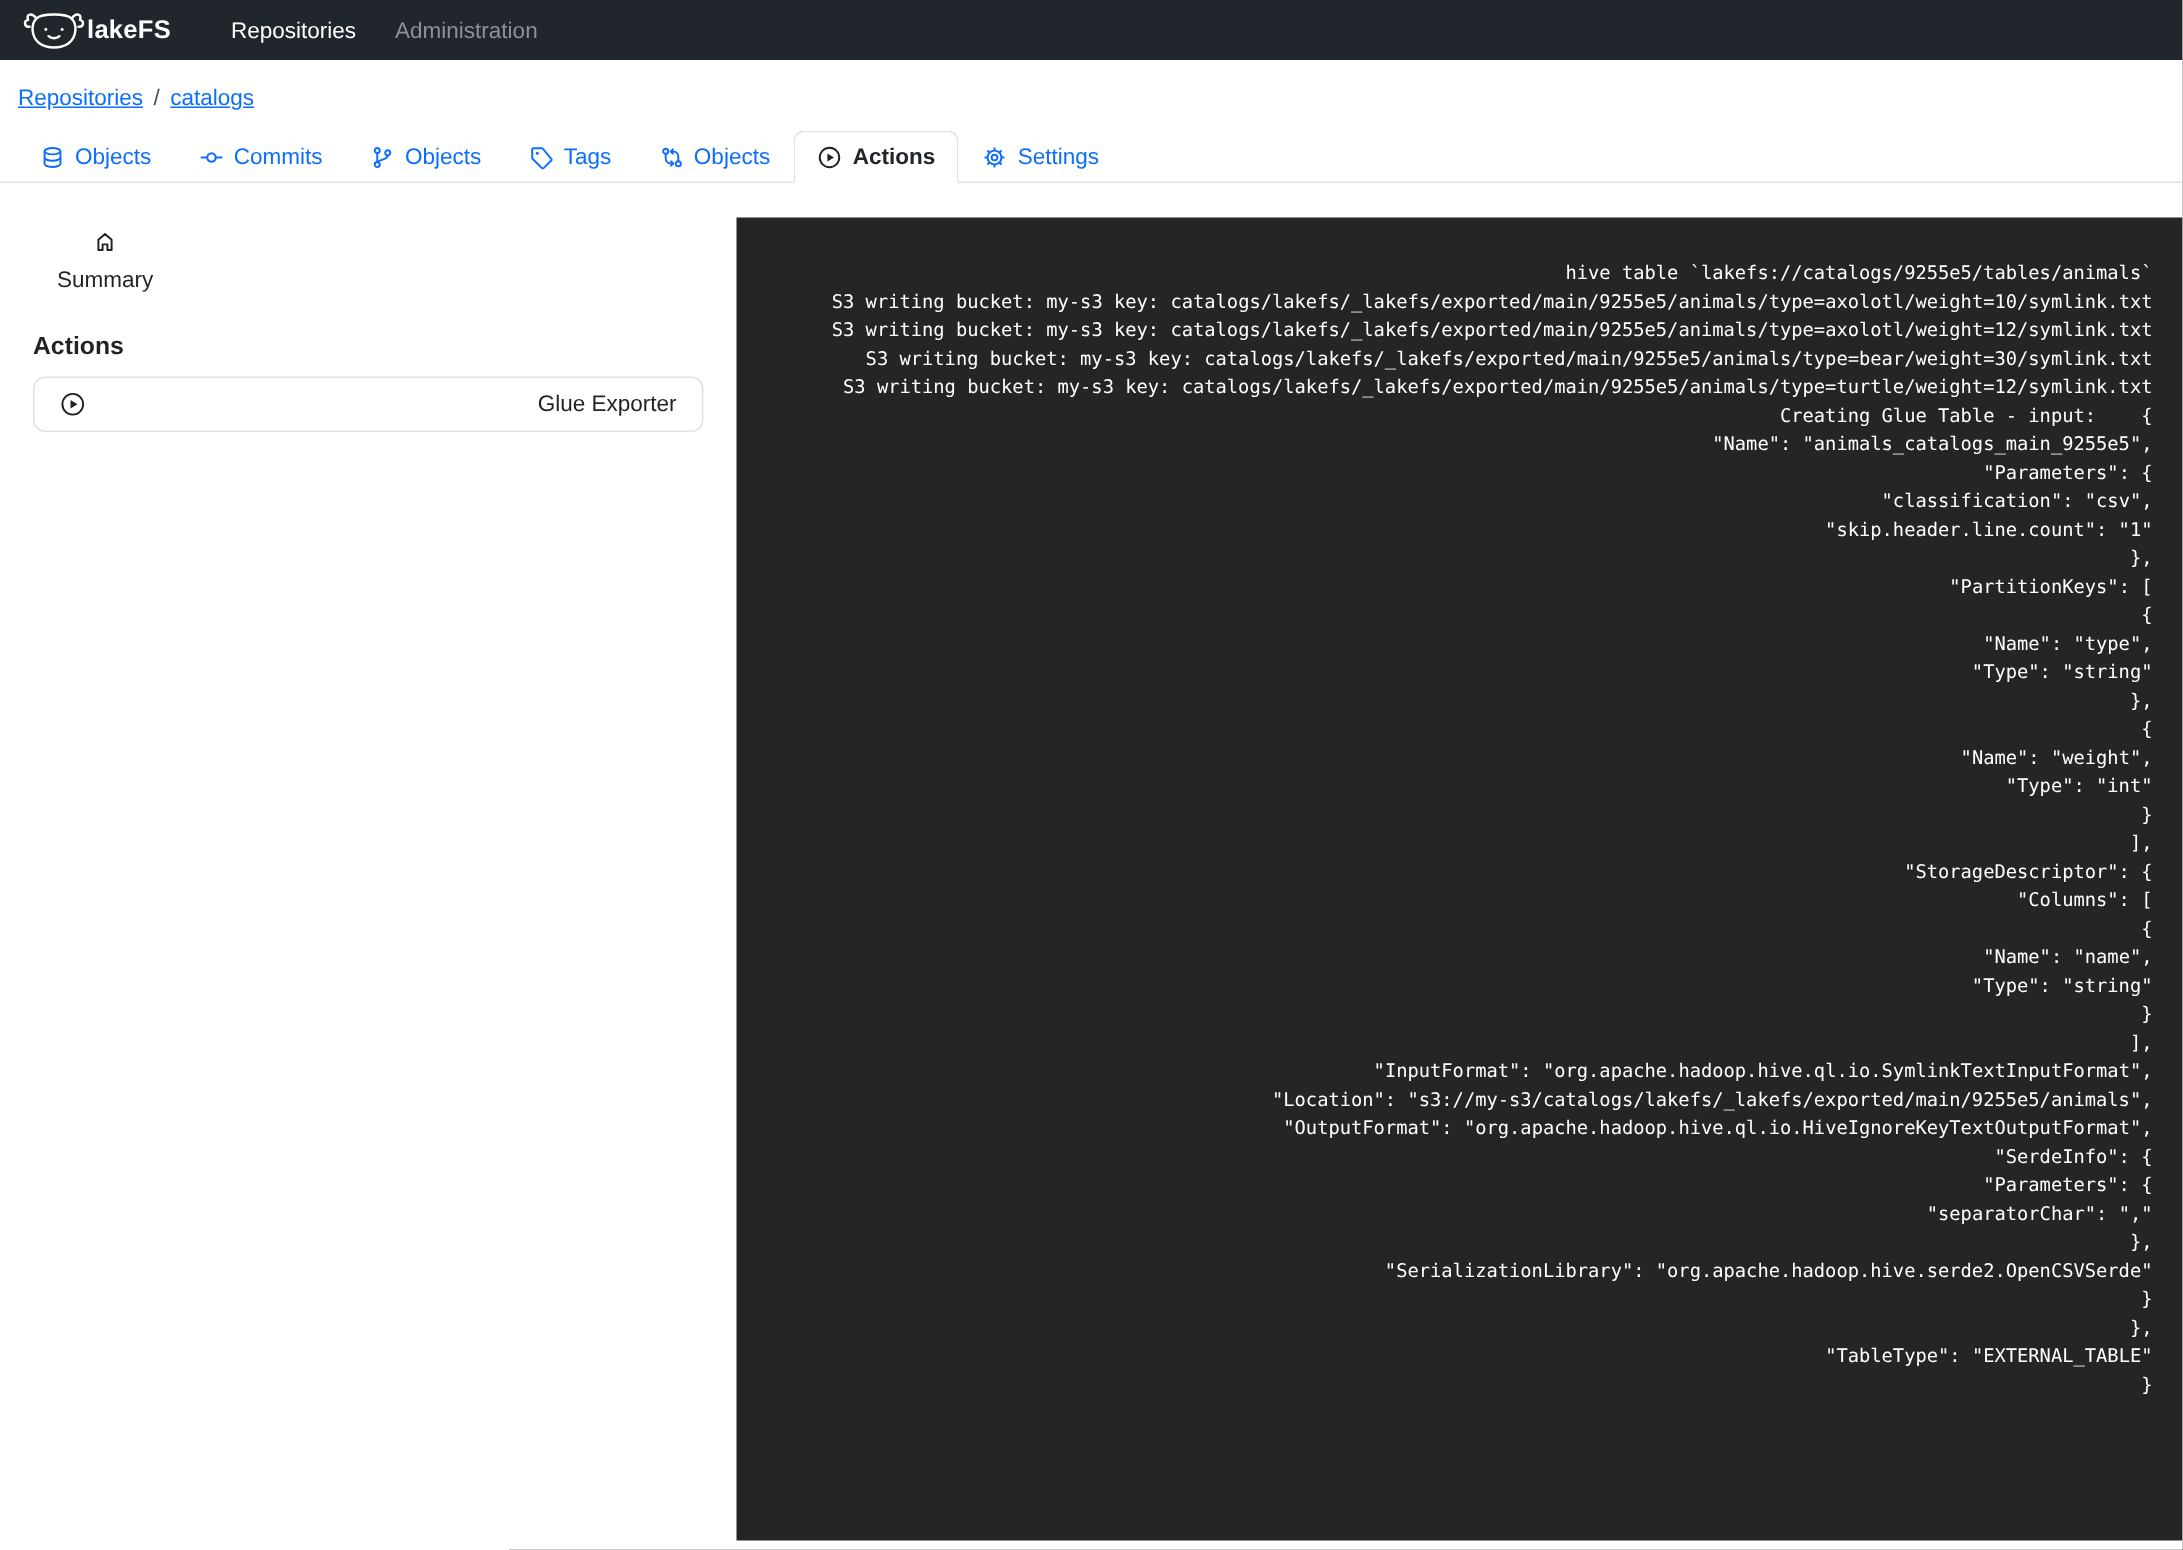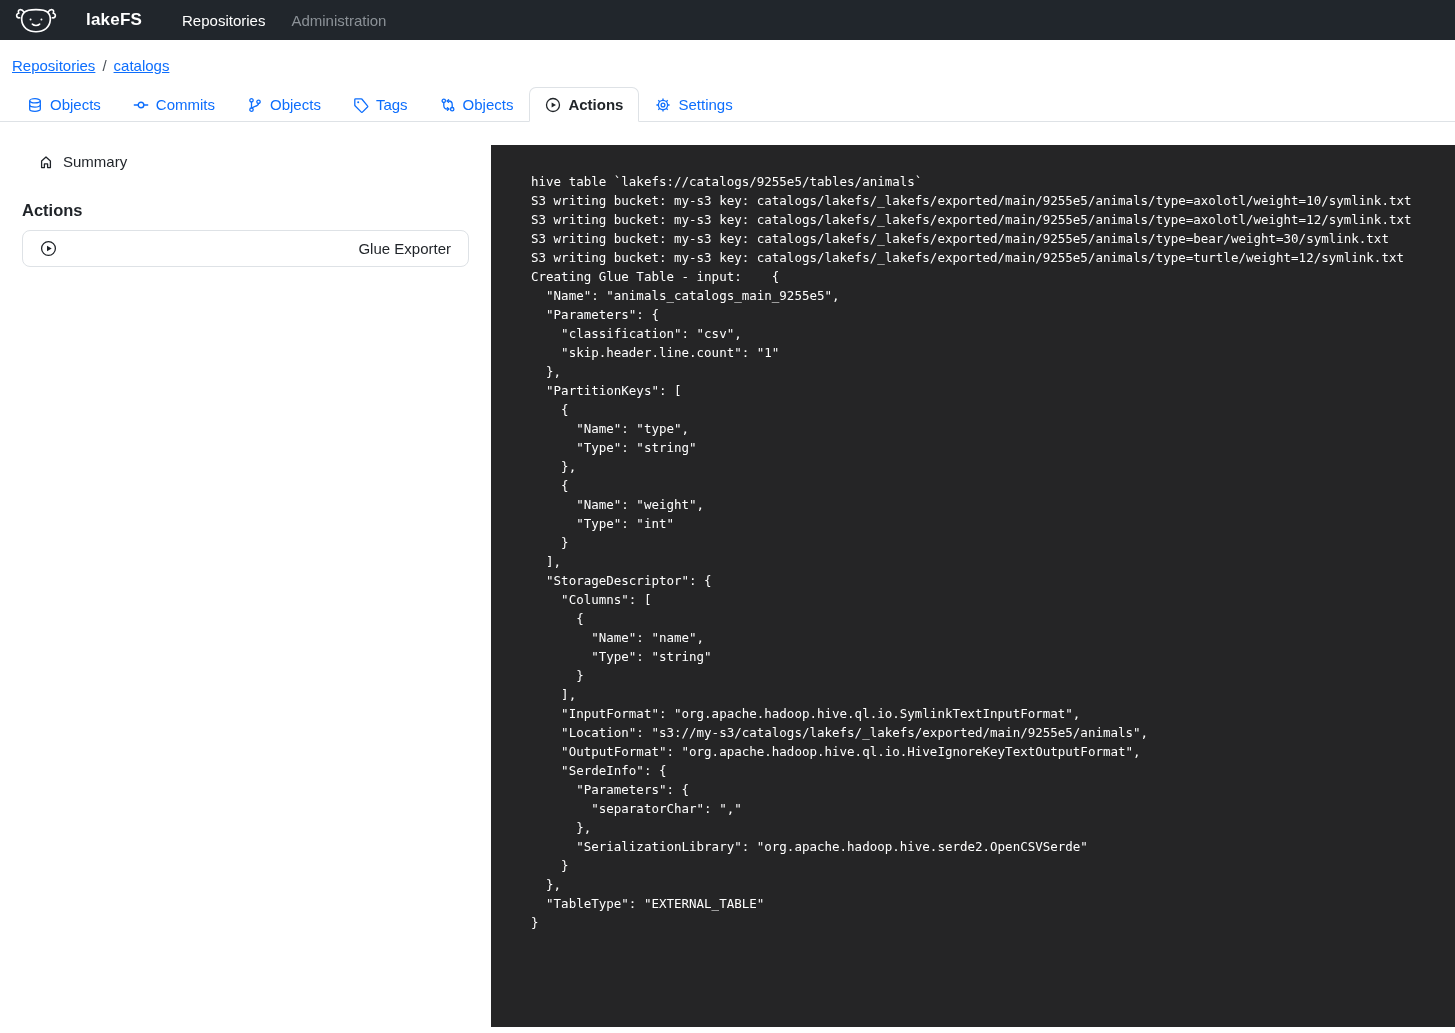--- a/index.html
+++ b/index.html
@@ -1,52 +1,52 @@
 <!DOCTYPE html>
 <html><head>
 <meta charset="utf-8">
 <style>
   * { margin:0; padding:0; box-sizing:border-box; }
   html,body { width:1455px; height:1033px; background:#fff; font-family:"Liberation Sans","DejaVu Sans",sans-serif; color:#1f2328; }
   a { text-decoration:none; }
 
   
   .navbar { height:40px; background:#21262c; display:flex; align-items:center; padding:0 14px; }
-  .brand-wrap { display:flex; align-items:center; gap:28px; margin-right:40px; }
+  .brand-wrap { display:flex; align-items:center; gap:0; margin-right:40px; }
   .brand { color:#fff; font-weight:700; font-size:17px; letter-spacing:.2px; }
   .nav-link { font-size:15px; margin-right:26px; }
   .nav-link.active { color:#ffffff; }
   .nav-link.muted { color:#8b9197; }
 
   
   .breadcrumb { padding:17px 12px 0 12px; font-size:15px; }
   .breadcrumb a { color:#0d6efd; text-decoration:underline; }
   .crumb-sep { color:#495057; margin:0 7px; }
 
   
   .nav-tabs { display:flex; margin-top:13px; padding:0 11px; border-bottom:1px solid #dee2e6; align-items:flex-end; }
   .tab { display:flex; align-items:center; gap:7px; padding:8px 15px; font-size:15px; color:#0d6efd; border:1px solid transparent; border-radius:7px 7px 0 0; margin-bottom:-1px; cursor:pointer; }
   .tab.active { background:#fff; border-color:#dee2e6 #dee2e6 #fff #dee2e6; color:#212529; font-weight:700; }
   .tab svg { flex:none; }
 
   
   .main { display:flex; align-items:stretch; height:905px; }
   .left-col { width:491px; flex:none; }
-  .summary-link { display:inline-flex; align-items:center; gap:9px; margin:31px 0 0 38px; font-size:15px; color:#1f2328; cursor:pointer; }
+  .summary-link { display:inline-flex; align-items:center; gap:9px; margin:31px 0 0 38px; font-size:15px; color:#1f2328; cursor:pointer;flex-direction:column; }
   .actions-heading { margin:27px 0 0 22px; font-size:16.5px; font-weight:700; color:#1f2328; }
   .actions-card { margin:10px 0 0 22px; width:447px; border:1px solid #dee2e6; border-radius:8px; background:#fff; overflow:hidden; }
   .action-item { display:flex; align-items:center; gap:9px; padding:9px 17px; font-size:15px; color:#1f2328; cursor:pointer;justify-content:space-between; }
 
   
   .right-col { flex:1; margin-top:23px; background:#252526; min-height:882px; }
   .run-header { display:flex; align-items:center; gap:9px; padding:37px 20px 0 13px; }
   .chevron { color:#e9ecef; display:flex; cursor:pointer; }
   .run-title { color:#ffffff; font-weight:700; font-size:15.5px; }
   .run-note { color:#9ba1a6; font-size:12.5px; margin-left:2px; }
-  .log { margin-top:27px; padding:0 20px 40px 40px; font-family:"DejaVu Sans Mono","Liberation Mono",monospace; font-size:12.5px; line-height:19px; color:#ffffff; white-space:pre; }
+  .log { margin-top:27px; padding:0 20px 40px 40px; font-family:"DejaVu Sans Mono","Liberation Mono",monospace; font-size:12.5px; line-height:19px; color:#ffffff; white-space:pre;text-align:right; }
 </style>
 </head>
 <body>
 
 <header class="navbar">
   <div class="brand-wrap">
     <span style="display:flex;">
       <svg viewBox="0 0 48 32" width="44" height="29" fill="none" stroke="#fff" stroke-width="1.8" stroke-linecap="round" stroke-linejoin="round">
         <path d="M11 7 C8 2.5, 3 3.5, 5 8 C1.5 8.5, 2 13.5, 6 13"></path>
         <path d="M37 7 C40 2.5, 45 3.5, 43 8 C46.5 8.5, 46 13.5, 42 13"></path>

